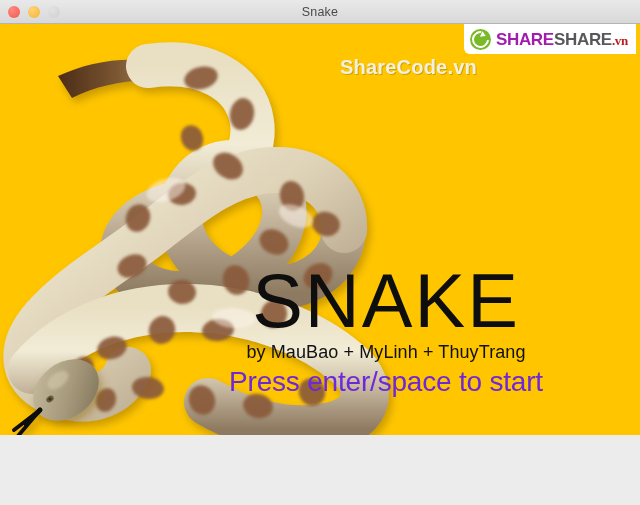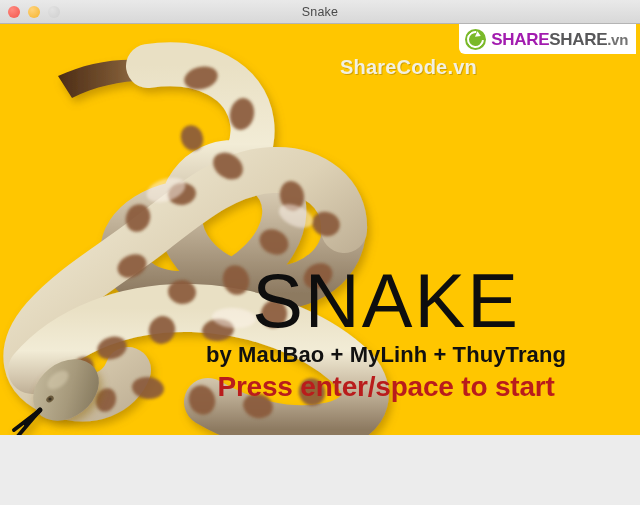--- a/index.html
+++ b/index.html
@@ -78,21 +78,21 @@
     width: 0; height: 0;
     border-left: 5px solid #ffffff;
     border-top: 3.5px solid transparent;
     border-bottom: 3.5px solid transparent;
     left: 11px; top: 3px;
     transform: rotate(25deg);
   }
   .logo-text { font-size: 17px; font-weight: bold; letter-spacing: -.3px; line-height: 1; white-space: nowrap; }
   .logo-share { color: #a21caf; }
   .logo-code  { color: #58585a; }
-  .logo-vn    { color: #737373; font-size: 15px; }
+  .logo-vn    { color: #b91c1c; font-size: 13px; font-family: Liberation Serif, serif; }
 
   
   .watermark-top {
     position: absolute; left: 340px; top: 32px;
     font-size: 20px; font-weight: bold;
     color: #f2f0e2;
     text-shadow: 1px 1px 0 rgba(120,90,0,.35);
     letter-spacing: .2px;
     pointer-events: none;
   }
@@ -107,28 +107,28 @@
     text-align: center;
   }
   .game-title {
     font-size: 76px; font-weight: 400;
     color: #0e0e0e;
     line-height: .98;
     letter-spacing: 2px;
   }
   .credits {
     margin-top: 4px;
-    font-size: 22px; font-weight: bold;
+    font-size: 18px; font-weight: normal;
     color: #111;
     letter-spacing: .1px;
   }
   .prompt {
     margin-top: 3px;
-    font-size: 28px; font-weight: bold;
-    color: #b91c1c;
+    font-size: 28px; font-weight: normal;
+    color: #6d28d9;
     letter-spacing: -.2px;
   }
 
   
   .controls {
     position: absolute; left: 0; top: 448px;
     width: 640px; height: 57px;
     background: #ececec;
     border-top: 1px solid #b7b7b7;
   }

